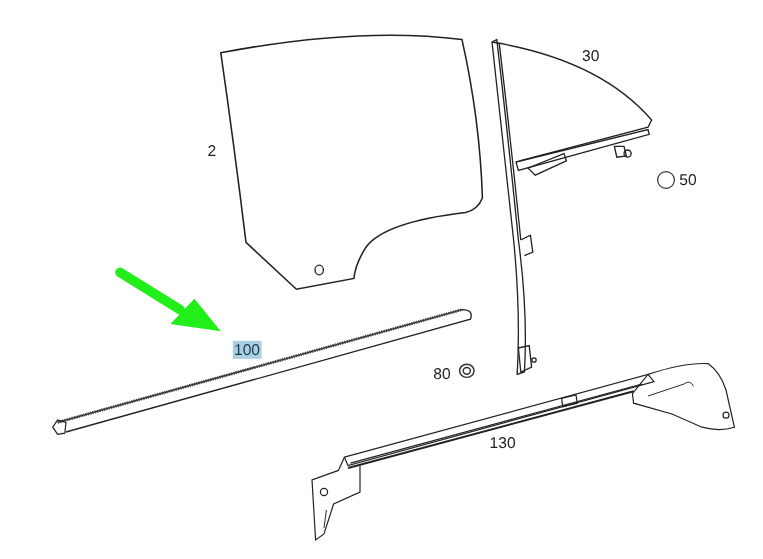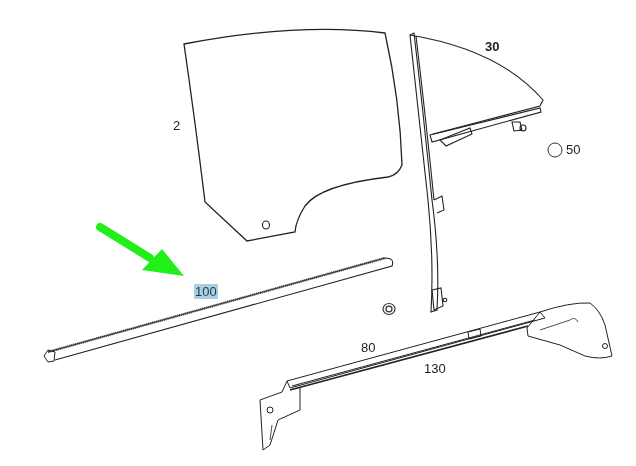--- a/index.html
+++ b/index.html
@@ -58,18 +58,18 @@
       <path d="M270,440 L272,425" stroke-width="0.8"></path>
     </g>
 
     <g>
       <line x1="100" y1="227" x2="150" y2="258" stroke="#22ee1a" stroke-width="8" stroke-linecap="round"></line>
       <polygon points="142,270 162,249 184,276" fill="#22ee1a"></polygon>
     </g>
   </svg>
 
   <span class="lbl" style="left:173px;top:118px;">2</span>
-  <span class="lbl" style="left:485px;top:39px;font-weight:bold;">30</span>
+  <span class="lbl" style="left:485px;top:39px;">30</span>
   <span class="lbl" style="left:566px;top:142px;">50</span>
-  <span class="lbl" style="left:361px;top:304px;margin-top:36px;">80</span>
+  <span class="lbl" style="left:361px;top:304px;">80</span>
   <span class="lbl hl" style="left:194px;top:284px;">100</span>
-  <span class="lbl" style="left:424px;top:361px;">130</span>
+  <span class="lbl" style="left:408px;top:361px;">130</span>
 </div>
 
 </body></html>

